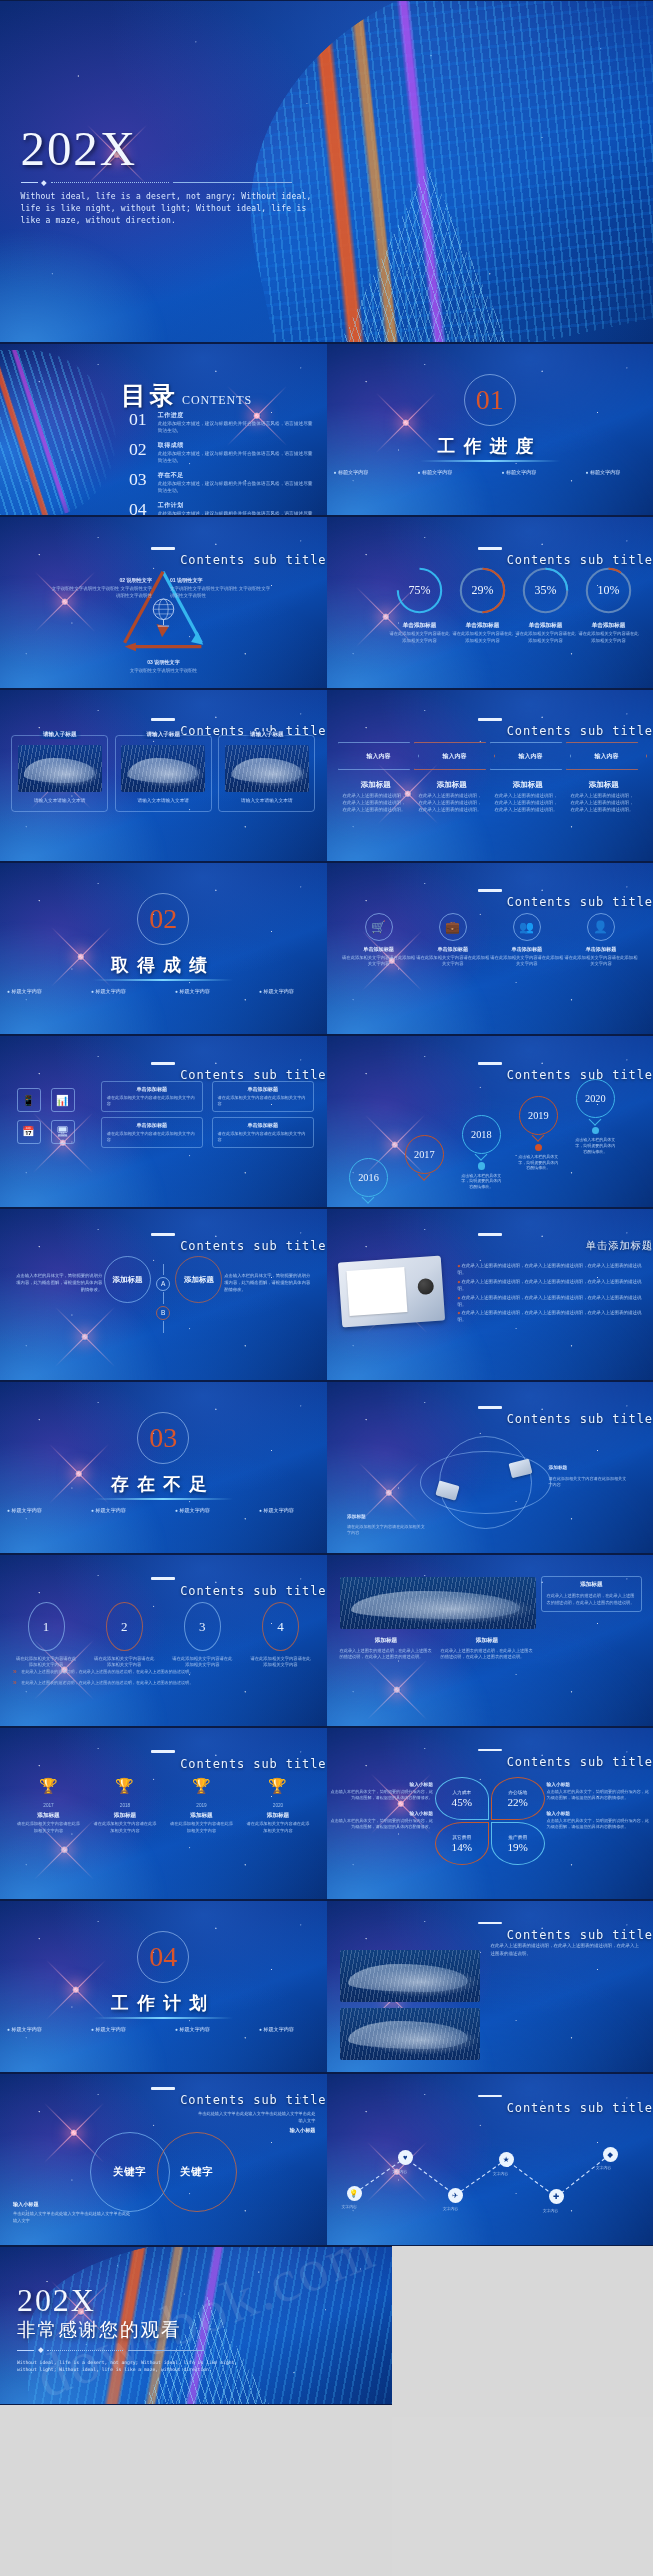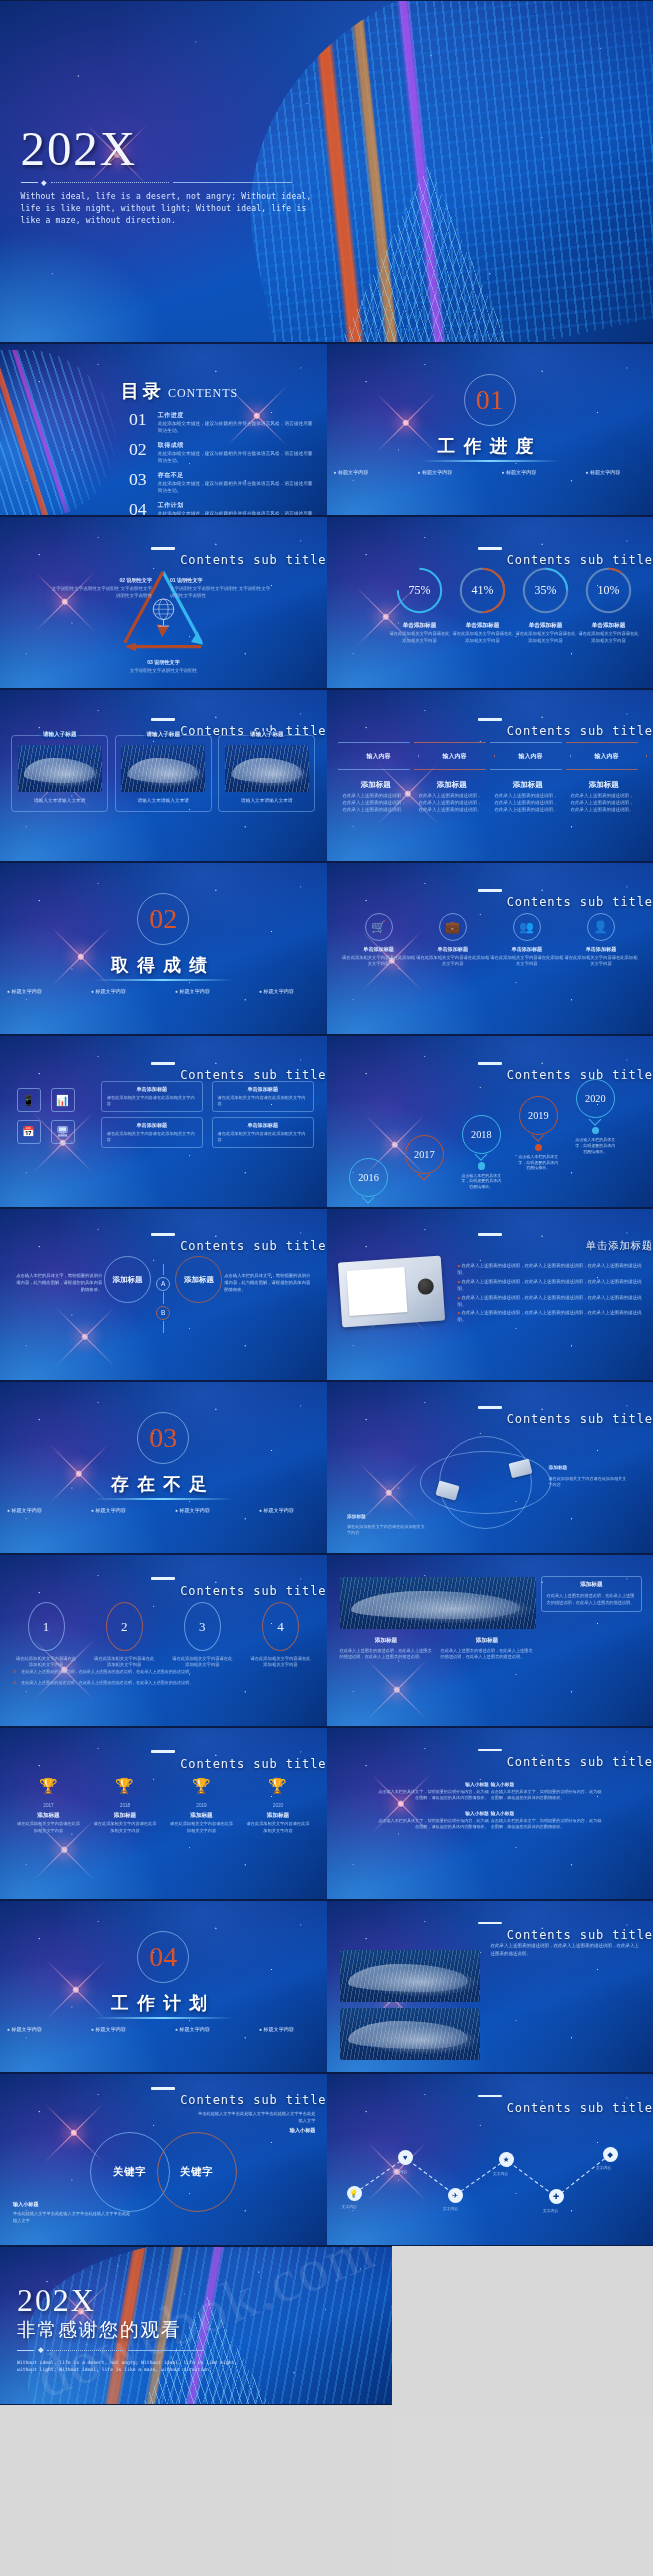--- a/index.html
+++ b/index.html
@@ -118,21 +118,21 @@
     background:
       linear-gradient(72deg, rgba(0,0,0,0) 0 34%, rgba(255,80,20,.75) 35% 37%, rgba(0,0,0,0) 38%),
       linear-gradient(72deg, rgba(0,0,0,0) 0 46%, rgba(220,70,240,.6) 47% 48.5%, rgba(0,0,0,0) 49%),
       repeating-linear-gradient(72deg, rgba(80,200,255,.35) 0 1.9px, rgba(0,0,0,0) 1.9px 7.5px),
       radial-gradient(ellipse at 20% 60%, rgba(40,150,255,.6), rgba(5,20,70,0) 70%);
     border-radius:0 70% 60% 0/0 60% 50% 0;
     mask-image:radial-gradient(ellipse 95% 90% at 20% 50%, #000 60%, transparent 88%);
     -webkit-mask-image:radial-gradient(ellipse 95% 90% at 20% 50%, #000 60%, transparent 88%);
   }
   .toc-head{ position:absolute; left:121px; top:35px; display:flex; align-items:baseline; gap:3.7px; }
-  .toc-head .cn{ font-size:18px;color:#fff;letter-spacing:3.7px;font-weight:700;text-shadow:0.9px 0.9px 2.8px rgba(0,0,0,.5); }
+  .toc-head .cn{ font-size:25px;color:#fff;letter-spacing:3.7px;font-weight:700;text-shadow:0.9px 0.9px 2.8px rgba(0,0,0,.5); }
   .toc-head .en{ font-family:"Liberation Serif",serif;font-size:12px;color:#e6f0ff;letter-spacing:0.9px; }
   .toc-list{ position:absolute; left:129px; top:67px; width:187px; }
   .toc-item{ display:flex; gap:7.5px; margin-bottom:6.5px; }
   .toc-num{ font-family:"Liberation Serif",serif;font-size:17.7px;color:#e7f0ff;line-height:1; width:24px; }
   .toc-t{ font-size:6px;color:#cfe2ff;font-weight:700;letter-spacing:0.5px; }
   .toc-d{ font-size:4.7px;color:#a9c6ef;line-height:1.45;margin-top:0.9px; }
 
   
   .sec-circle{
     position:absolute; left:50%; top:30px; transform:translateX(-50%);
@@ -541,21 +541,21 @@
           </div>
           <div class="ring-cap">单击添加标题</div>
           <div class="ring-txt">请在此添加相关文字内容请在此添加相关文字内容</div>
         </div>
         <div class="ring-w">
           <div class="ring">
             <svg width="49" height="49" viewBox="0 0 52 52" style="position:absolute;inset:0">
               <circle cx="26" cy="26" r="23" fill="none" stroke="#5d86bd" stroke-width="2.2"></circle>
               <circle cx="26" cy="26" r="23" fill="none" stroke="#c0532c" stroke-width="2.2" stroke-dasharray="72 72" transform="rotate(-90 26 26)"></circle>
             </svg>
-            <span>41%</span>
+            <span>29%</span>
           </div>
           <div class="ring-cap">单击添加标题</div>
           <div class="ring-txt">请在此添加相关文字内容请在此添加相关文字内容</div>
         </div>
         <div class="ring-w">
           <div class="ring">
             <svg width="49" height="49" viewBox="0 0 52 52" style="position:absolute;inset:0">
               <circle cx="26" cy="26" r="23" fill="none" stroke="#5d86bd" stroke-width="2.2"></circle>
               <circle cx="26" cy="26" r="23" fill="none" stroke="#35b6ef" stroke-width="2.2" stroke-dasharray="36 108" transform="rotate(-90 26 26)"></circle>
             </svg>
@@ -962,20 +962,38 @@
       <div style="position:absolute;left:0;right:0;top:20.5px">
         <div class="sub-bar"></div>
         <div class="sub-title" style="font-size:12px">Contents sub title</div>
       </div>
       <div class="pies">
         <div class="pie-side" style="text-align:right">
           <div class="h">输入小标题</div>
           <div class="b">点击输入本栏的具体文字，简明扼要的说明分项内容，此为概念图解，请根据您的具体内容酌情修改。</div>
           <div class="h">输入小标题</div>
           <div class="b">点击输入本栏的具体文字，简明扼要的说明分项内容，此为概念图解，请根据您的具体内容酌情修改。</div>
+        </div>
+        <div class="pie-grid">
+          <div class="pie" style="border-radius:50% 50% 0 50%">
+            <div class="k">人力成本</div>
+            <div class="v">45%</div>
+          </div>
+          <div class="pie o" style="border-radius:50% 50% 50% 0">
+            <div class="k">办公场地</div>
+            <div class="v">22%</div>
+          </div>
+          <div class="pie o" style="border-radius:50% 0 50% 50%">
+            <div class="k">其它费用</div>
+            <div class="v">14%</div>
+          </div>
+          <div class="pie" style="border-radius:0 50% 50% 50%">
+            <div class="k">推广费用</div>
+            <div class="v">19%</div>
+          </div>
         </div>
         <div class="pie-side">
           <div class="h">输入小标题</div>
           <div class="b">点击输入本栏的具体文字，简明扼要的说明分项内容，此为概念图解，请根据您的具体内容酌情修改。</div>
           <div class="h">输入小标题</div>
           <div class="b">点击输入本栏的具体文字，简明扼要的说明分项内容，此为概念图解，请根据您的具体内容酌情修改。</div>
         </div>
       </div>
     </div>
   </div>

